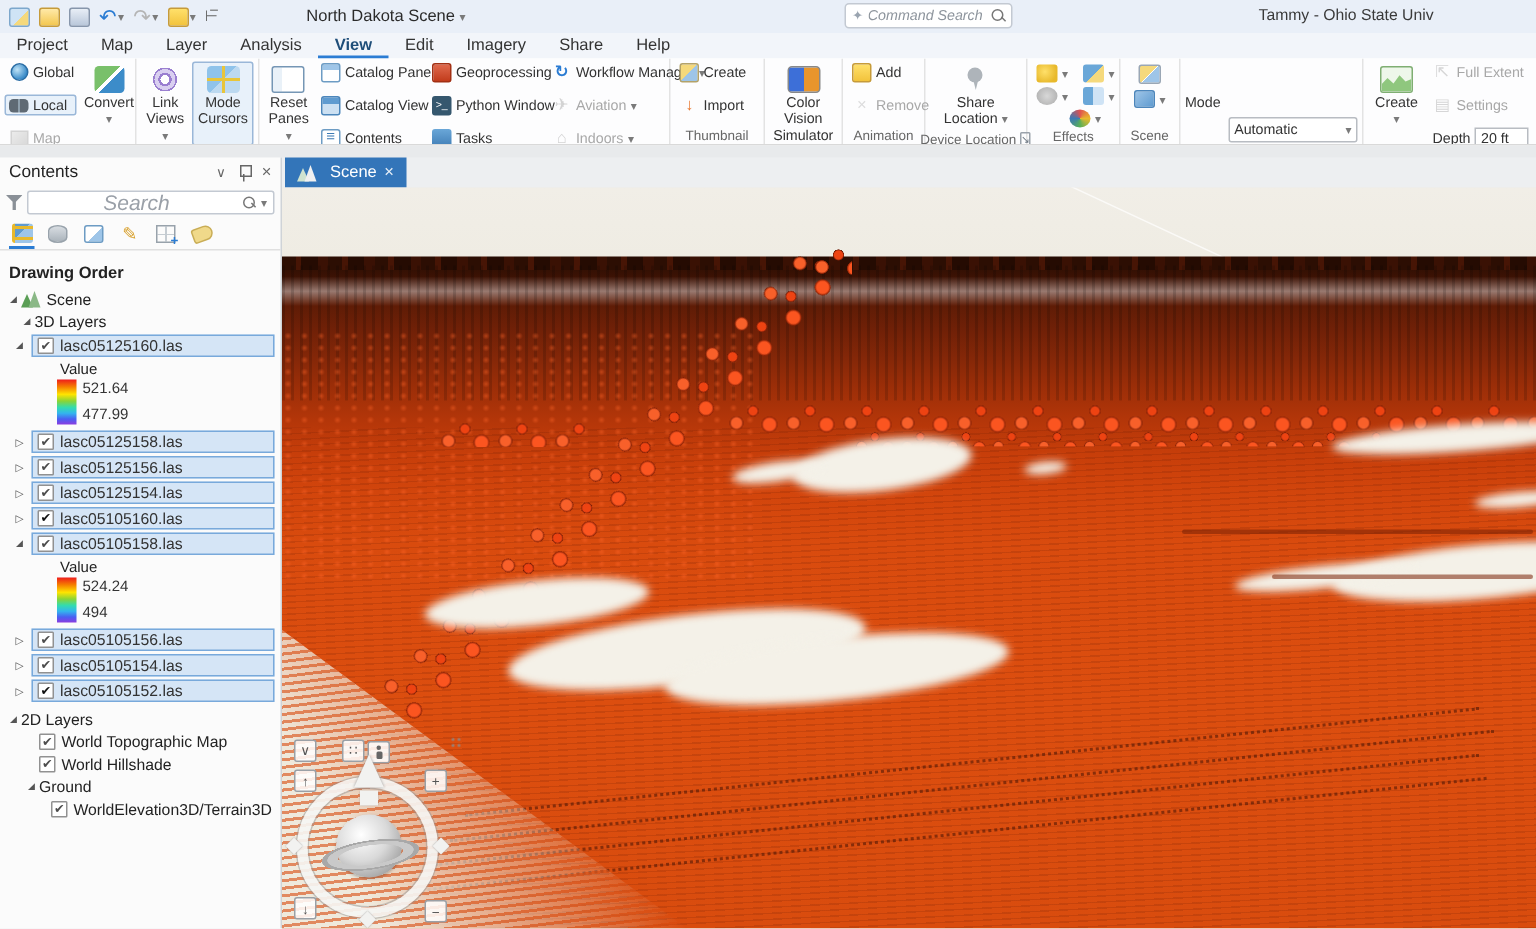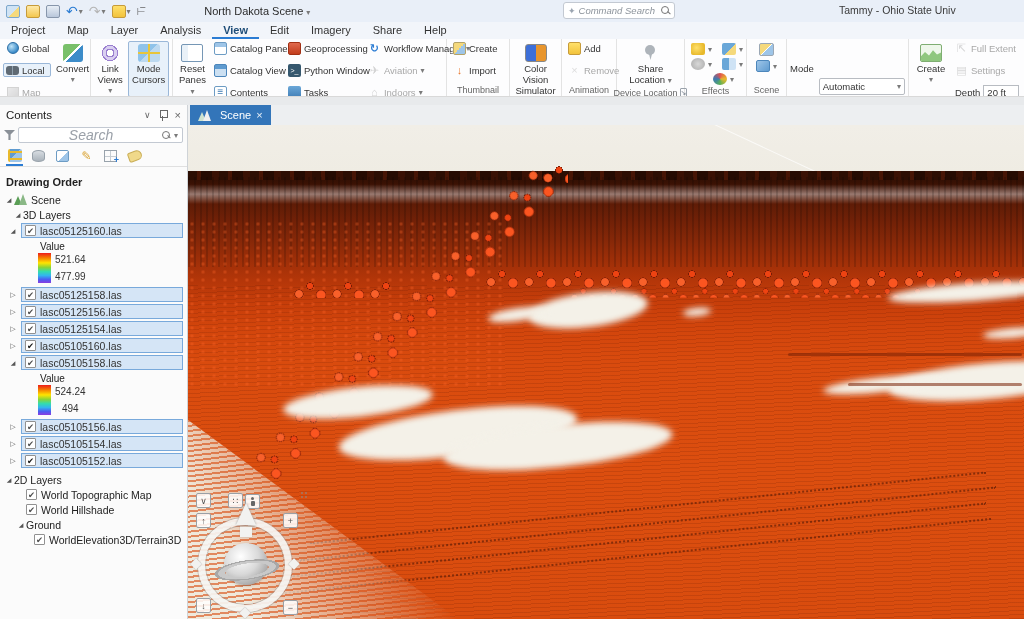--- a/index.html
+++ b/index.html
@@ -139,21 +139,21 @@
   .mt-ic { width:14px; height:11px; position:relative; margin-right:3px; flex:none; }
   .mt-ic::before { content:""; position:absolute; left:0; bottom:0; width:0; height:0; border-left:4px solid transparent; border-right:4px solid transparent; border-bottom:9px solid #5a9e55; }
   .mt-ic::after { content:""; position:absolute; left:5px; bottom:0; width:0; height:0; border-left:4px solid transparent; border-right:4px solid transparent; border-bottom:11px solid #8ab886; }
   .cbx { width:11px; height:11px; background:#fff; border:1px solid #919191; border-radius:1px; display:inline-flex; align-items:center; justify-content:center; font-size:8.5px; color:#4d4d4d; margin-right:4px; flex:none; }
   .lasrow { margin:1px 0 1px 24px; width:162px; height:15px; background:#d5e5f6; border:1px solid #78a9db; display:flex; align-items:center; padding:0 3px; font-size:10.5px; }
   .laswrap { display:flex; align-items:center; }
   .legend { margin-left:38px; padding:2px 0 3px; }
   .legend .ltitle { font-size:10px; color:#222; margin-bottom:1px; margin-left:2px; }
   .lbody { display:flex; gap:4px; }
   .ramp { width:13px; height:30px; background:linear-gradient(180deg,#ee1c1c 0%,#f57d00 16%,#ffe400 33%,#8ad435 48%,#33dcae 62%,#33b5ee 75%,#4a5ef2 88%,#8a3de0 100%); }
-  .lvals { display:flex; flex-direction:column; justify-content:space-between; font-size:10px; color:#333; padding:1px 0;align-items:center; }
+  .lvals { display:flex; flex-direction:column; justify-content:space-between; font-size:10px; color:#333; padding:1px 0; }
 
   
   .viewarea { position:absolute; left:188px; top:8px; right:0; height:514px; }
   .doctabs { height:20px; background:#edeff1; display:flex; align-items:flex-end; padding-left:2px; }
   .doctab { height:20px; background:#3375b9; color:#fff; display:flex; align-items:center; gap:5px; padding:0 8px; font-size:11px; }
   .doctab .mt-ic::before { border-bottom-color:#cfe3d0; }
   .doctab .mt-ic::after { border-bottom-color:#f0f0f0; }
   .doctab .x { font-size:11px; color:#e8f0f8; }
 
   

